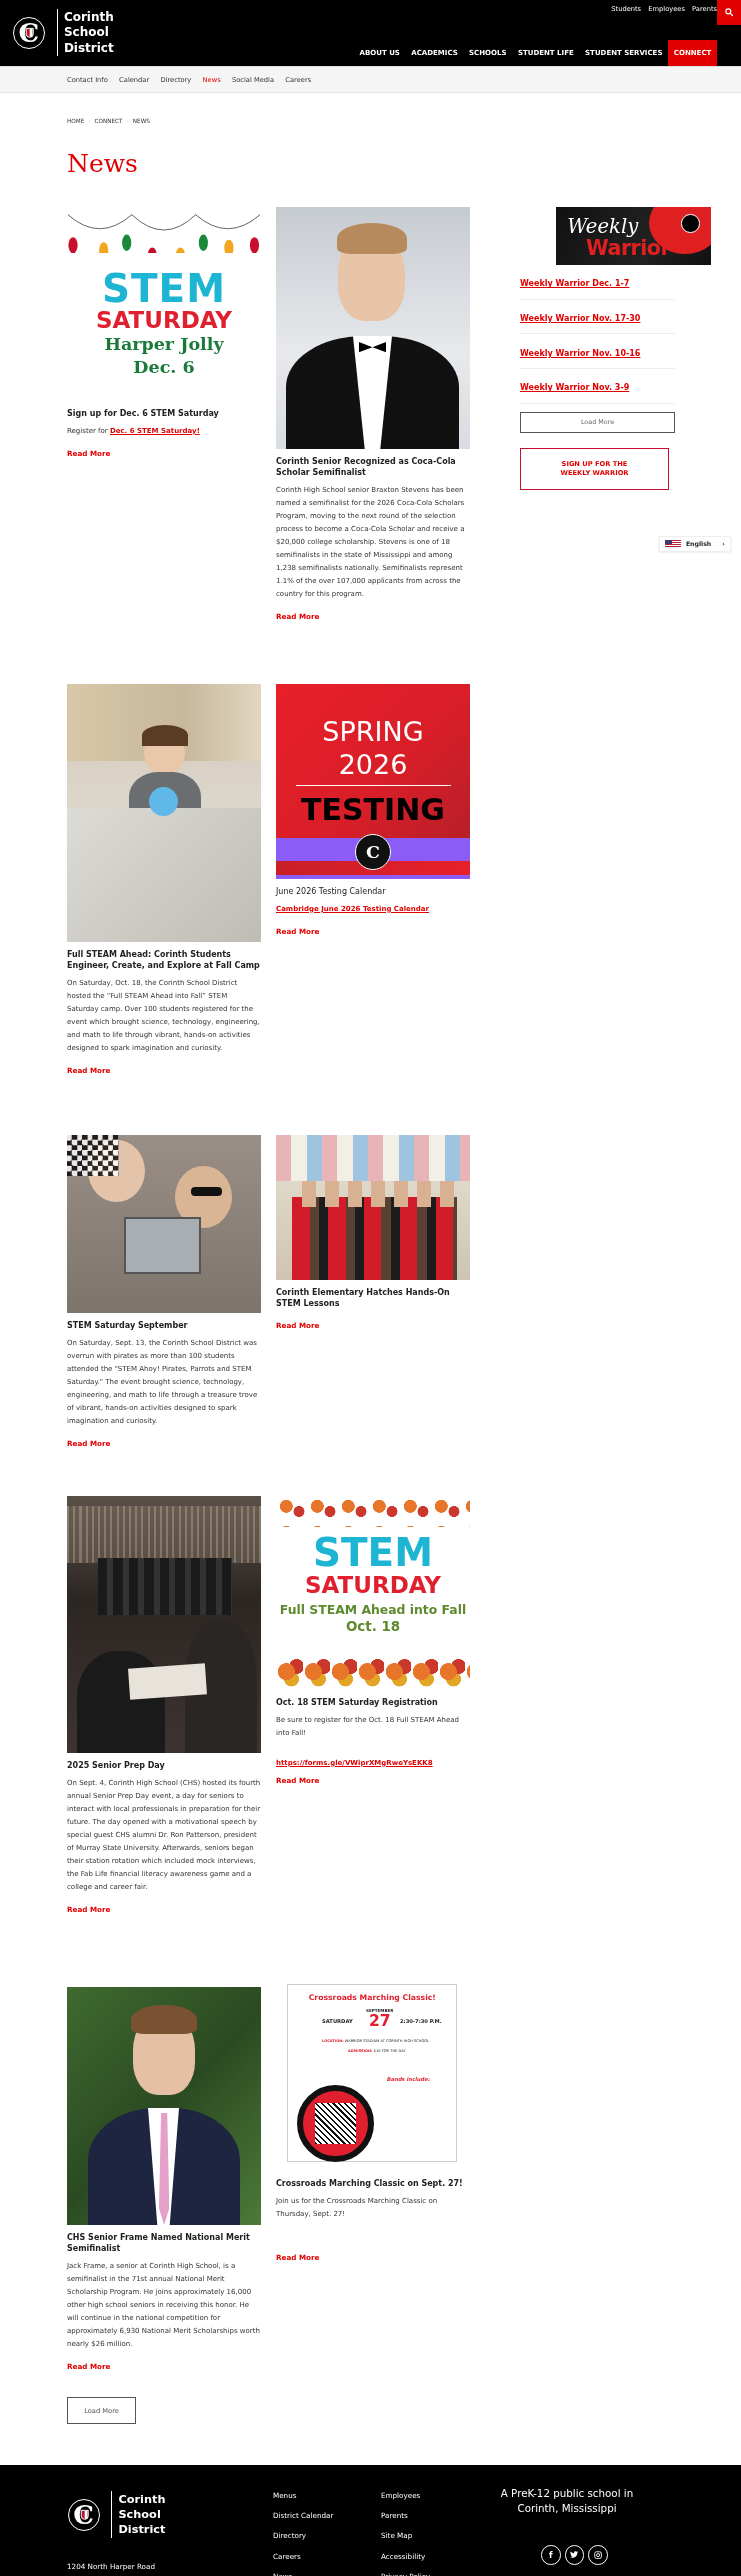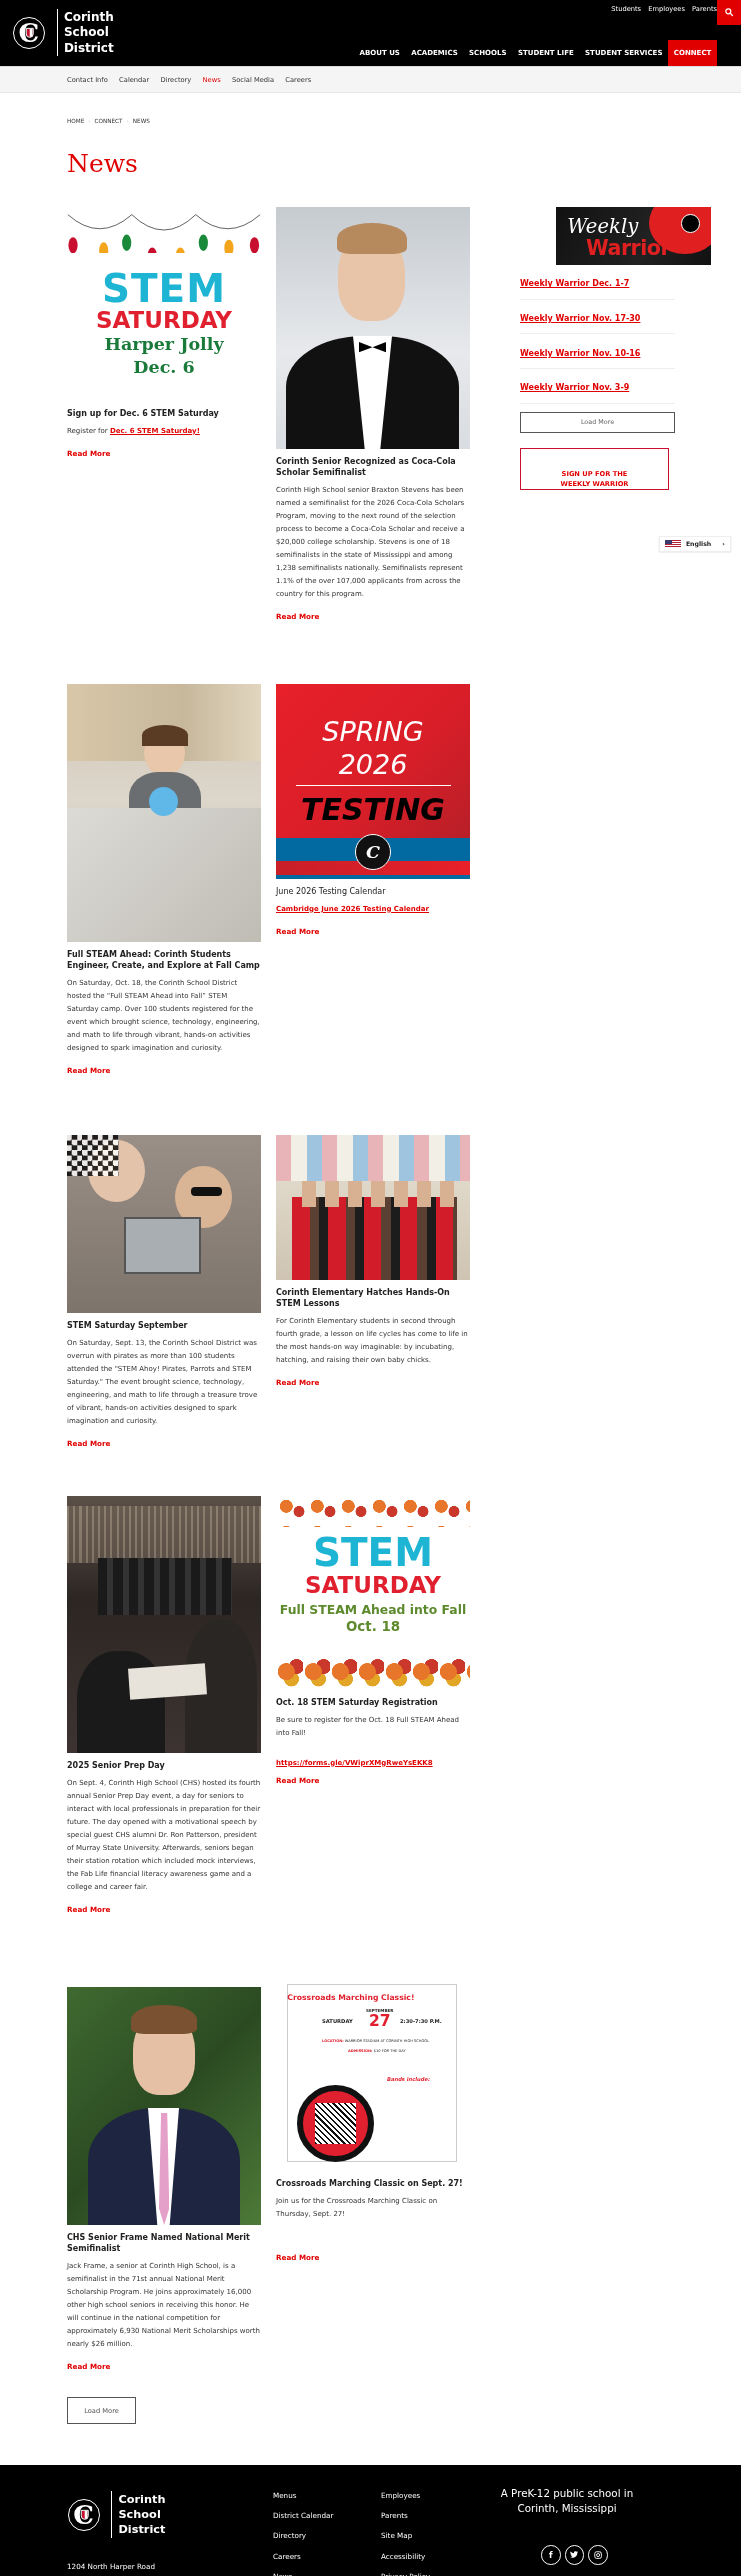--- a/index.html
+++ b/index.html
@@ -43,21 +43,21 @@
   
   .sidebar { position: absolute; left: 520px; top: 207px; width: 155px; font-family: "DejaVu Sans", sans-serif; }
   .ww-banner { width: 155px; height: 58px; background: linear-gradient(120deg,#111 0%,#222 60%,#111 100%); position: relative; overflow: hidden; }
   .ww-blob { position: absolute; right: -10.3px; top: -15.5px; width: 72px; height: 62px; background: #e02020; border-radius: 50% 0 50% 50%; }
   .ww-weekly { position: absolute; left: 11.3px; top: 8.2px; color: #fff; font-family: "DejaVu Serif", serif; font-style: italic; font-size: 19.6px; }
   .ww-warrior { position: absolute; left: 30px; top: 29px; color: #e02020; font-weight: bold; font-size: 20.6px; letter-spacing: -0.5px; }
   .ww-seal { position: absolute; right: 11.3px; top: 7.2px; width: 18.5px; height: 18.5px; border-radius: 50%; background: #000; border: 1.5px solid #fff; }
   .ww-link { display: block; color: #e00000; font-weight: bold; font-size: 8px; text-decoration: underline; padding: 14.4px 0 10.3px; border-bottom: 0.5px solid #eee; }
   .ww-link:first-of-type { padding-top: 13.4px; }
   .load-more-side { display: block; width: 155px; height: 20.6px; border: 0.5px solid #555; margin-top: 8.2px; text-align: center; line-height: 19.6px; font-size: 6.4px; color: #666; }
-  .signup-side { display: flex; width: 149px; height: 42px; border: 0.5px solid #c8102e; margin-top: 15.5px; align-items: flex-end; justify-content: center; text-align: center; color: #e00000; font-weight: bold; font-size: 6.7px; line-height: 9.3px; }
+  .signup-side { display: flex; width: 149px; height: 42px; border: 0.5px solid #c8102e; margin-top: 15.5px; align-items: center; justify-content: center; text-align: center; color: #e00000; font-weight: bold; font-size: 6.7px; line-height: 9.3px; }
 
   .lang-widget { position: absolute; left: 659px; top: 536px; width: 72px; height: 15.5px; background: #fff; border: 0.5px solid #eee; box-shadow: 0 0.5px 1.5px rgba(0,0,0,0.15); display: flex; align-items: center; padding: 0 5.2px; gap: 5.2px; font-family: "DejaVu Sans", sans-serif; font-size: 6.2px; font-weight: bold; }
   .flag { width: 15.5px; height: 8.2px; background: repeating-linear-gradient(180deg,#b22234 0 1px,#fff 1px 2.1px); position: relative; }
   .flag::before { content: ""; position: absolute; left: 0; top: 0; width: 6.7px; height: 4.6px; background: #3c3b6e; }
 
   .load-more-main { position: absolute; left: 67px; top: 2397px; width: 69px; height: 27px; border: 0.5px solid #555; text-align: center; line-height: 26px; font-size: 6.7px; color: #555; font-family: "DejaVu Sans", sans-serif; background: #fff; }
 
   
   .footer { position: absolute; left: 0; top: 2465px; width: 742px; height: 178px; background: #000; font-family: "DejaVu Sans", sans-serif; }
   .footer-brand { position: absolute; left: 67px; top: 26px; display: flex; align-items: center; }
@@ -170,21 +170,21 @@
     <div style="position:absolute; left:62px; top:88px; width:72px; height:62px; border-radius:40% 40% 0 0; background:#6b6e70;"></div>
     <div style="position:absolute; left:0; top:124px; width:194px; height:134px; background:linear-gradient(135deg,#dcdbd6,#bfbcb4);"></div>
     <div style="position:absolute; left:82px; top:103px; width:29px; height:29px; border-radius:50%; background:#5fb8e8;"></div>
   </a>
   <a class="art-title" style="display:block;">Full STEAM Ahead: Corinth Students Engineer, Create, and Explore at Fall Camp</a>
   <p class="art-body">On Saturday, Oct. 18, the Corinth School District hosted the “Full STEAM Ahead into Fall” STEM Saturday camp. Over 100 students registered for the event which brought science, technology, engineering, and math to life through vibrant, hands-on activities designed to spark imagination and curiosity.</p>
   <a class="read-more">Read More</a>
 </div>
 
 <div class="article" style="left:276px; top:684px;">
-  <a class="art-img" style="height:195px; display:block; background:#0369a1;font-style:italic;">
+  <a class="art-img" style="height:195px; display:block; background:#8b5cf6;">
     <div style="position:absolute; left:0; top:0; width:194px; height:154px; background:linear-gradient(135deg,#e8202a 0%,#d81e28 60%,#b81f28 100%);"></div>
     <div style="position:absolute; left:0; top:31px; width:194px; text-align:center; color:#fff; font-size:27px; line-height:33px; font-family:'DejaVu Sans',sans-serif;">SPRING</div>
     <div style="position:absolute; left:0; top:64px; width:194px; text-align:center; color:#fff; font-size:27px; line-height:33px; font-family:'DejaVu Sans',sans-serif;">2026</div>
     <div style="position:absolute; left:19.6px; top:101px; width:155px; height:0.5px; background:#fff;"></div>
     <div style="position:absolute; left:0; top:108px; width:194px; text-align:center; color:#000; font-size:30px; font-weight:bold; line-height:36px; font-family:'DejaVu Sans',sans-serif;">TESTING</div>
     <div style="position:absolute; left:0; top:177px; width:194px; height:14px; background:linear-gradient(90deg,#c81f28,#e8202a);"></div>
     <div style="position:absolute; left:79px; top:150px; width:36px; height:36px; border-radius:50%; background:#111; border:1.5px solid #fff; display:flex; align-items:center; justify-content:center; color:#fff; font-family:'DejaVu Serif',serif; font-weight:bold; font-size:17.5px;">C</div>
   </a>
   <a class="art-title" style="display:block; font-weight:normal;">June 2026 Testing Calendar</a>
   <p class="art-body"><a class="art-link">Cambridge June 2026 Testing Calendar</a></p>
@@ -204,21 +204,20 @@
   <a class="read-more">Read More</a>
 </div>
 
 <div class="article" style="left:276px; top:1135px;">
   <a class="art-img" style="height:145px; display:block; background:linear-gradient(180deg,#e7e1d4 0%,#cfc4b2 100%);">
     <div style="position:absolute; left:0; top:0; width:194px; height:46px; background:repeating-linear-gradient(90deg,#e8b4b8 0 15.5px,#f2efe6 15.5px 31px,#9fc4e0 31px 46px);"></div>
     <div style="position:absolute; left:15.5px; top:62px; width:165px; height:83px; background:repeating-linear-gradient(90deg,#d21c2a 0 17.5px,#5a3f33 17.5px 27px,#1c1c1c 27px 36px);"></div>
     <div style="position:absolute; left:26px; top:46px; width:155px; height:26px; background:repeating-linear-gradient(90deg,#d8b092 0 14.4px,transparent 14.4px 23px);"></div>
   </a>
   <a class="art-title" style="display:block;">Corinth Elementary Hatches Hands-On STEM Lessons</a>
-  <p class="art-body">For Corinth Elementary students in second through fourth grade, a lesson on life cycles has come to life in the most hands-on way imaginable: by incubating, hatching, and raising their own baby chicks.</p>
   <a class="read-more">Read More</a>
 </div>
 
 <div class="article" style="left:67px; top:1496px;">
   <a class="art-img" style="height:257px; display:block; background:linear-gradient(180deg,#5a5048 0%,#2c2623 40%,#3d3431 100%);">
     <div style="position:absolute; left:0; top:10.3px; width:194px; height:57px; background:repeating-linear-gradient(90deg,#c5b29c 0 2.1px,#7a6a5c 2.1px 6.2px); opacity:0.5;"></div>
     <div style="position:absolute; left:31px; top:62px; width:134px; height:57px; background:repeating-linear-gradient(90deg,#1a1a1a 0 9.3px,#333 9.3px 15.5px);"></div>
     <div style="position:absolute; left:10.3px; top:155px; width:88px; height:102px; border-radius:45% 45% 0 0; background:#1a1a1a;"></div>
     <div style="position:absolute; left:118px; top:124px; width:72px; height:133px; border-radius:45% 45% 0 0; background:#2a2624;"></div>
     <div style="position:absolute; left:62px; top:170px; width:77px; height:31px; background:#e8e3da; transform:rotate(-4deg);"></div>
@@ -252,21 +251,21 @@
     <div style="position:absolute; left:92px; top:126px; width:10.3px; height:112px; background:#e4a0c8; clip-path:polygon(20% 0,80% 0,100% 85%,50% 100%,0 85%);"></div>
   </a>
   <a class="art-title" style="display:block;">CHS Senior Frame Named National Merit Semifinalist</a>
   <p class="art-body">Jack Frame, a senior at Corinth High School, is a semifinalist in the 71st annual National Merit Scholarship Program. He joins approximately 16,000 other high school seniors in receiving this honor. He will continue in the national competition for approximately 6,930 National Merit Scholarships worth nearly $26 million.</p>
   <a class="read-more">Read More</a>
 </div>
 
 <div class="article" style="left:276px; top:1977px;">
   <a class="art-img" style="height:194px; display:block; background:#fff;">
     <div style="position:absolute; left:11.3px; top:7.2px; width:170px; height:178px; border:0.5px solid #ccc; background:#fff;"></div>
-    <div style="position:absolute; left:11.3px; top:15.5px; width:170px; text-align:left; color:#e0202e; font-weight:bold; font-size:7.7px; font-family:'DejaVu Sans',sans-serif;">Crossroads Marching Classic!</div>
+    <div style="position:absolute; left:11.3px; top:15.5px; width:170px; text-align:center; color:#e0202e; font-weight:bold; font-size:7.7px; font-family:'DejaVu Sans',sans-serif;">Crossroads Marching Classic!</div>
     <div style="position:absolute; left:46px; top:41px; font-weight:bold; font-size:5.2px; font-family:'DejaVu Sans',sans-serif;">SATURDAY</div>
     <div style="position:absolute; left:90px; top:31px; font-weight:bold; font-size:4.1px; font-family:'DejaVu Sans',sans-serif;">SEPTEMBER</div>
     <div style="position:absolute; left:93px; top:35px; color:#e0202e; font-weight:bold; font-size:15.5px; font-family:'DejaVu Sans',sans-serif;">27</div>
     <div style="position:absolute; left:124px; top:41px; font-weight:bold; font-size:5.2px; font-family:'DejaVu Sans',sans-serif;">2:30-7:30 P.M.</div>
     <div style="position:absolute; left:46px; top:62px; font-size:3.6px; font-family:'DejaVu Sans',sans-serif;"><b style="color:#e0202e;">LOCATION:</b> <span>WARRIOR STADIUM AT CORINTH HIGH SCHOOL</span></div>
     <div style="position:absolute; left:72px; top:72px; font-size:3.6px; font-family:'DejaVu Sans',sans-serif;"><b style="color:#e0202e;">ADMISSION:</b> <span>$10 FOR THE DAY</span></div>
     <div style="position:absolute; left:111px; top:99px; color:#e0202e; font-weight:bold; font-style:italic; font-size:5.2px; font-family:'DejaVu Sans',sans-serif;">Bands include:</div>
     <div style="position:absolute; left:20.6px; top:108px; width:77px; height:77px; border-radius:50%; background:#e0202e; border:6.2px solid #111; display:flex; align-items:center; justify-content:center;">
       <div style="width:41px; height:41px; background:repeating-linear-gradient(45deg,#111 0 1.5px,#fff 1.5px 4.1px);"></div>
     </div>

